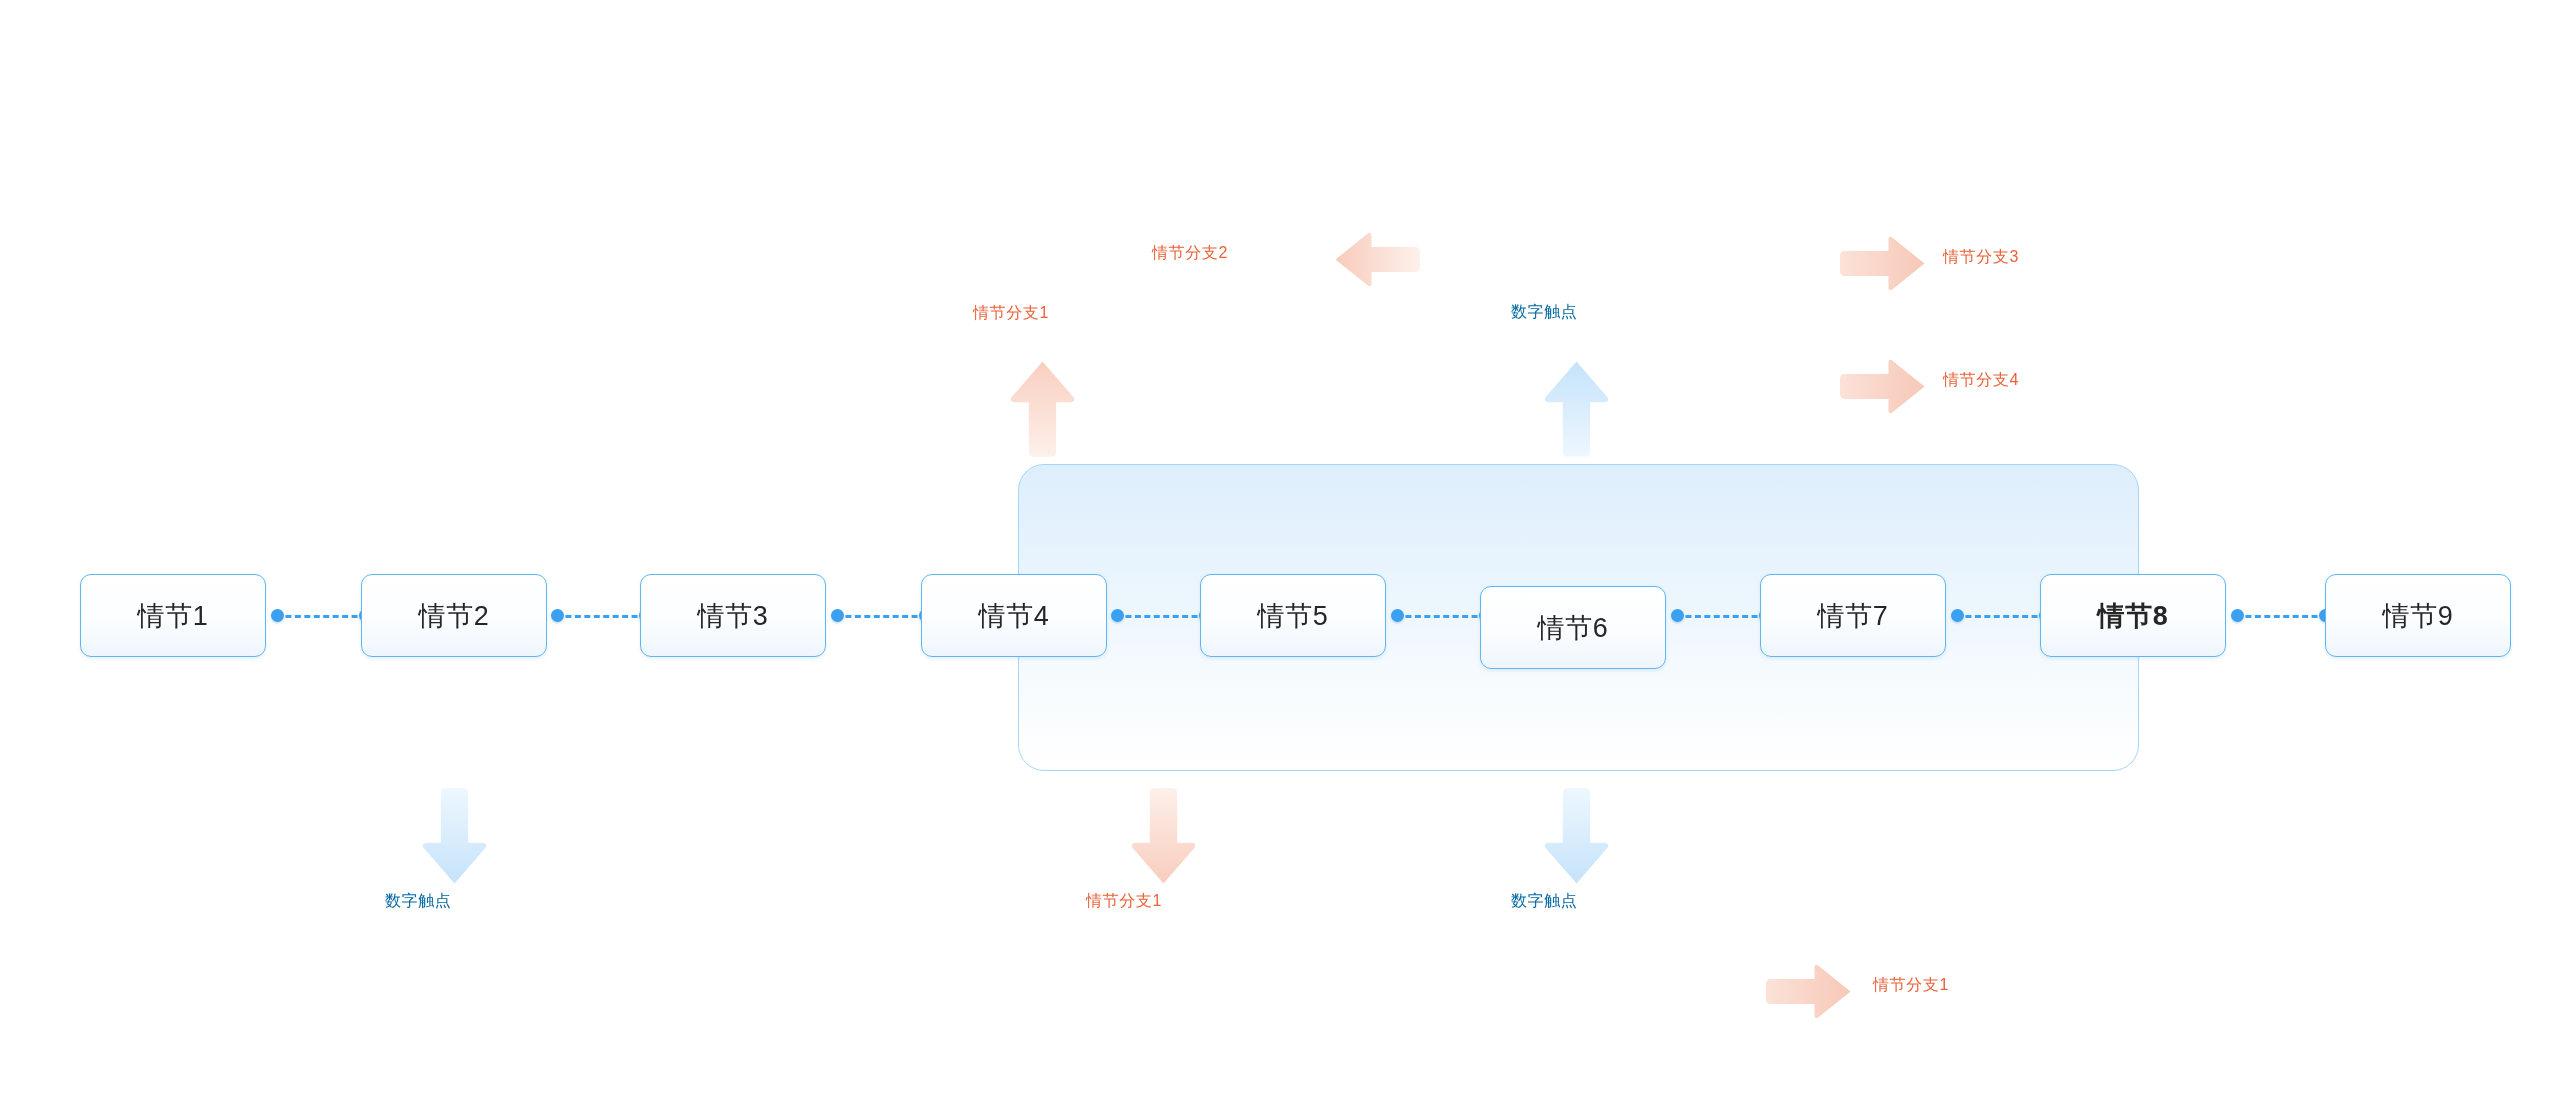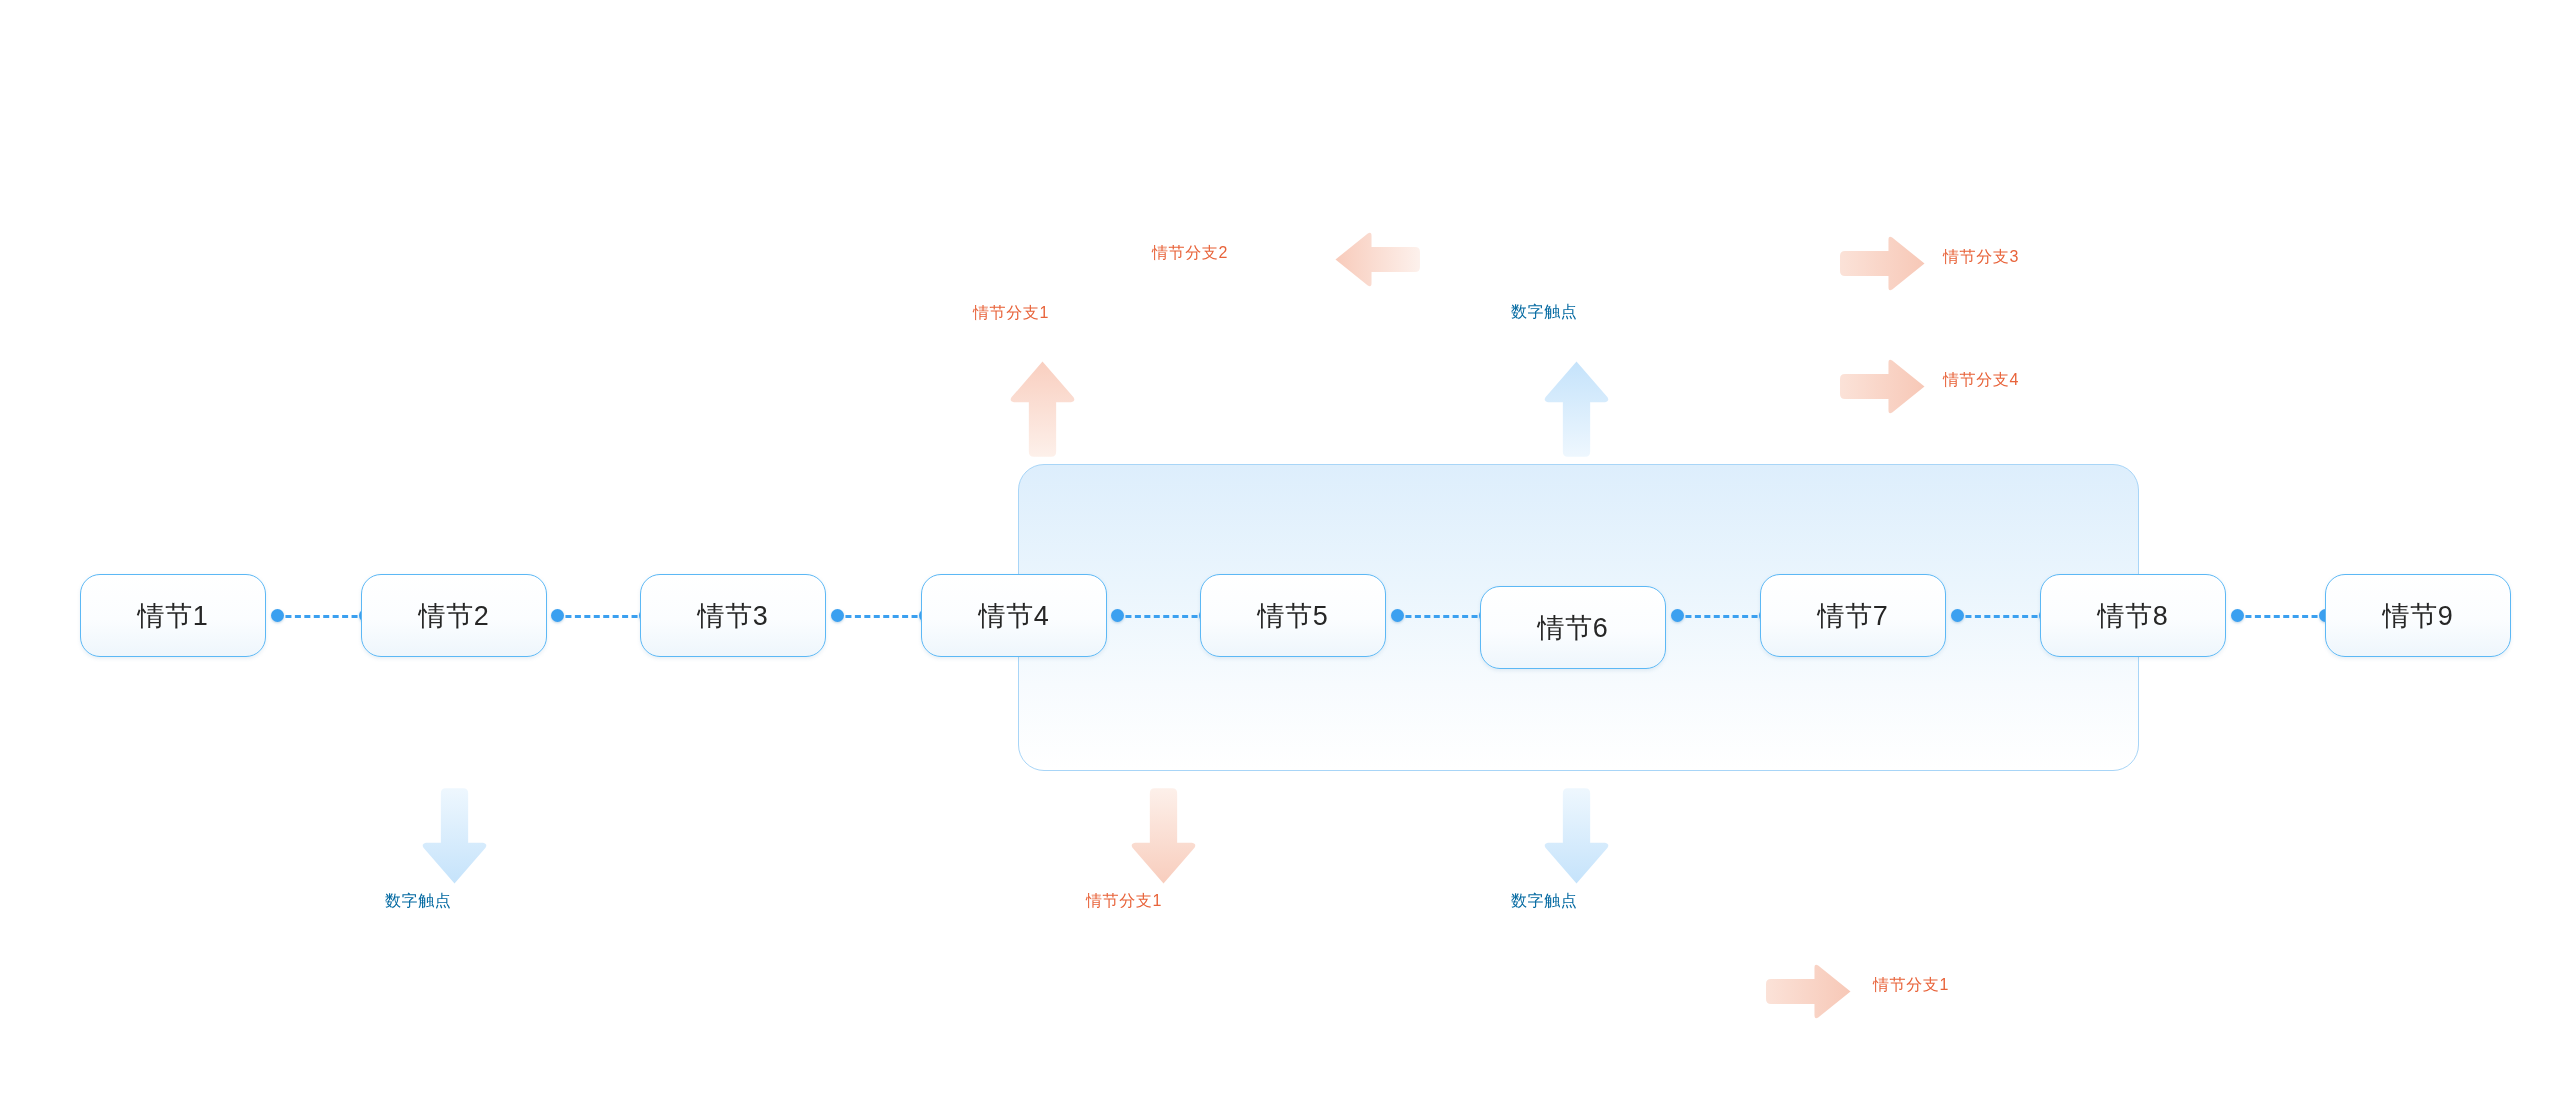--- a/index.html
+++ b/index.html
@@ -18,21 +18,21 @@
     border-radius:26px;
     background:linear-gradient(180deg,#ddeefc 0%,#eaf5fd 38%,#f7fbfe 72%,#ffffff 100%);
     box-sizing:border-box;
   }
 
   
   .node{
     position:absolute;
     box-sizing:border-box;
     border:1.9px solid #5cb8f5;
-    border-radius:20px;
+    border-radius:11px;
     background:linear-gradient(180deg,#ffffff 0%,#fbfdff 55%,#eef6fc 100%);
     box-shadow:0 1.2px 3.7px rgba(90,140,180,.13);
     display:flex;align-items:center;justify-content:center;
     color:#262626;
     font-size:27px;
     letter-spacing:0.6px;
     white-space:nowrap;
   }
 
   
@@ -111,21 +111,21 @@
     <span class="dot d-end"></span>
   </div>
 
   <div class="node" style="left:80px;top:574px;width:186px;height:83px;">情节1</div>
   <div class="node" style="left:361px;top:574px;width:186px;height:83px;">情节2</div>
   <div class="node" style="left:640px;top:574px;width:186px;height:83px;">情节3</div>
   <div class="node" style="left:921px;top:574px;width:186px;height:83px;">情节4</div>
   <div class="node" style="left:1200px;top:574px;width:186px;height:83px;">情节5</div>
   <div class="node" style="left:1480px;top:574px;width:186px;height:83px;margin-top:12px;">情节6</div>
   <div class="node" style="left:1760px;top:574px;width:186px;height:83px;">情节7</div>
-  <div class="node" style="left:2040px;top:574px;width:186px;height:83px;">情节8</div>
+  <div class="node" style="left:2040px;top:574px;width:186px;height:83px;font-weight:bold;">情节8</div>
   <div class="node" style="left:2325px;top:574px;width:186px;height:83px;">情节9</div>
 
   <div class="arrow" style="left:1009px;top:359px;width:67px;height:99px;">
     <svg viewBox="0 0 108 160" preserveAspectRatio="none">
       <defs>
         <linearGradient id="gOrangeUp1" x1="0" y1="0" x2="0" y2="1">
           <stop offset="0%" stop-color="#f9cfc0"></stop>
             <stop offset="100%" stop-color="#fdf0ea"></stop>
         </linearGradient>
       </defs>

